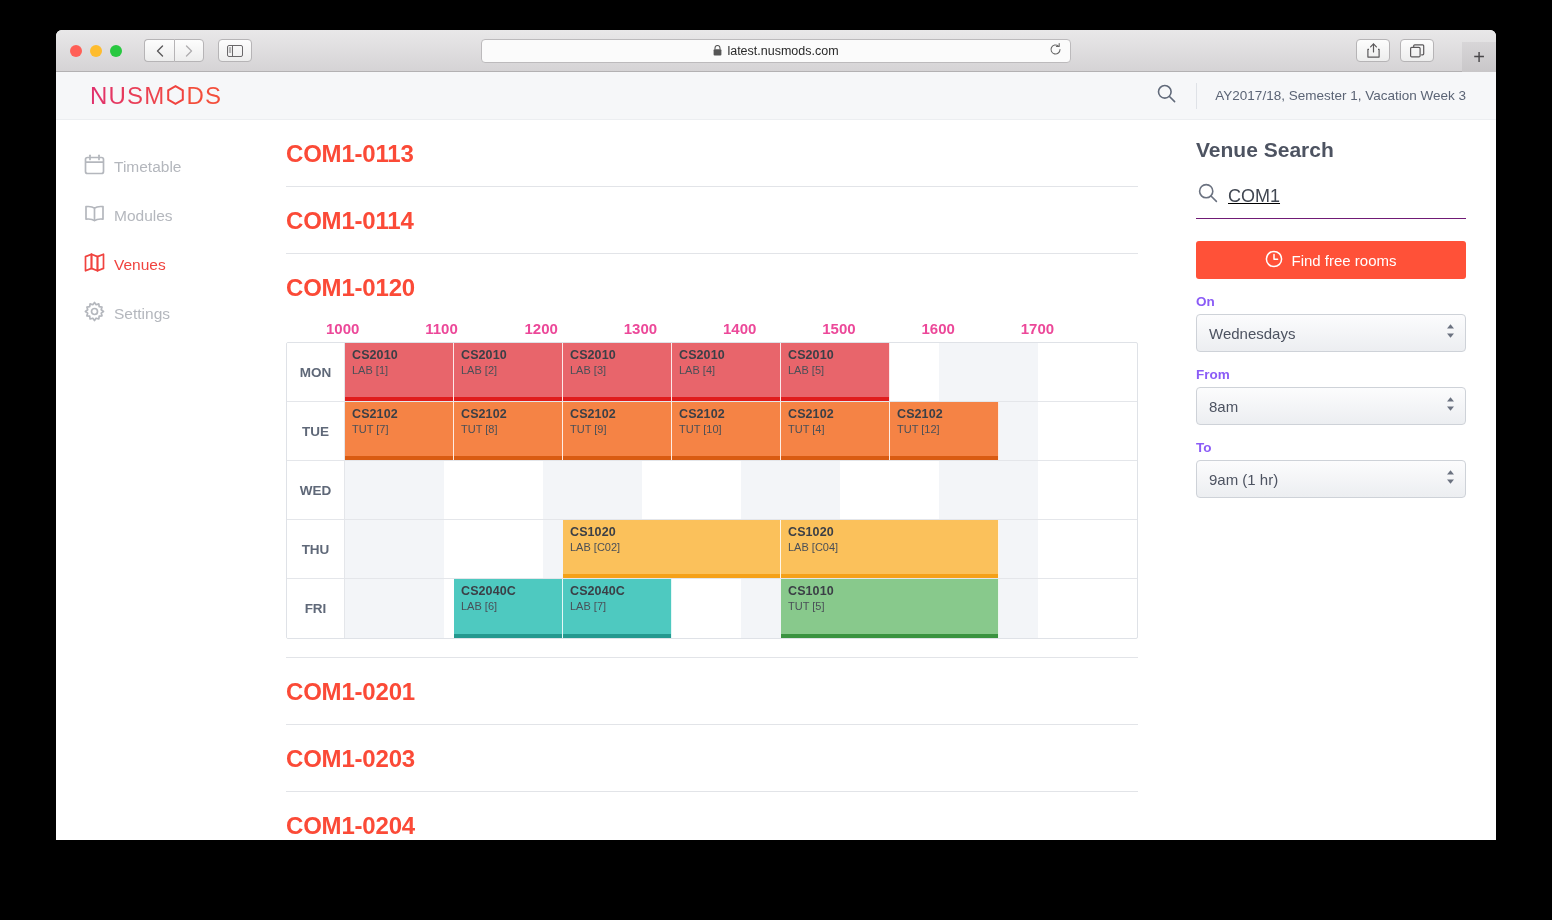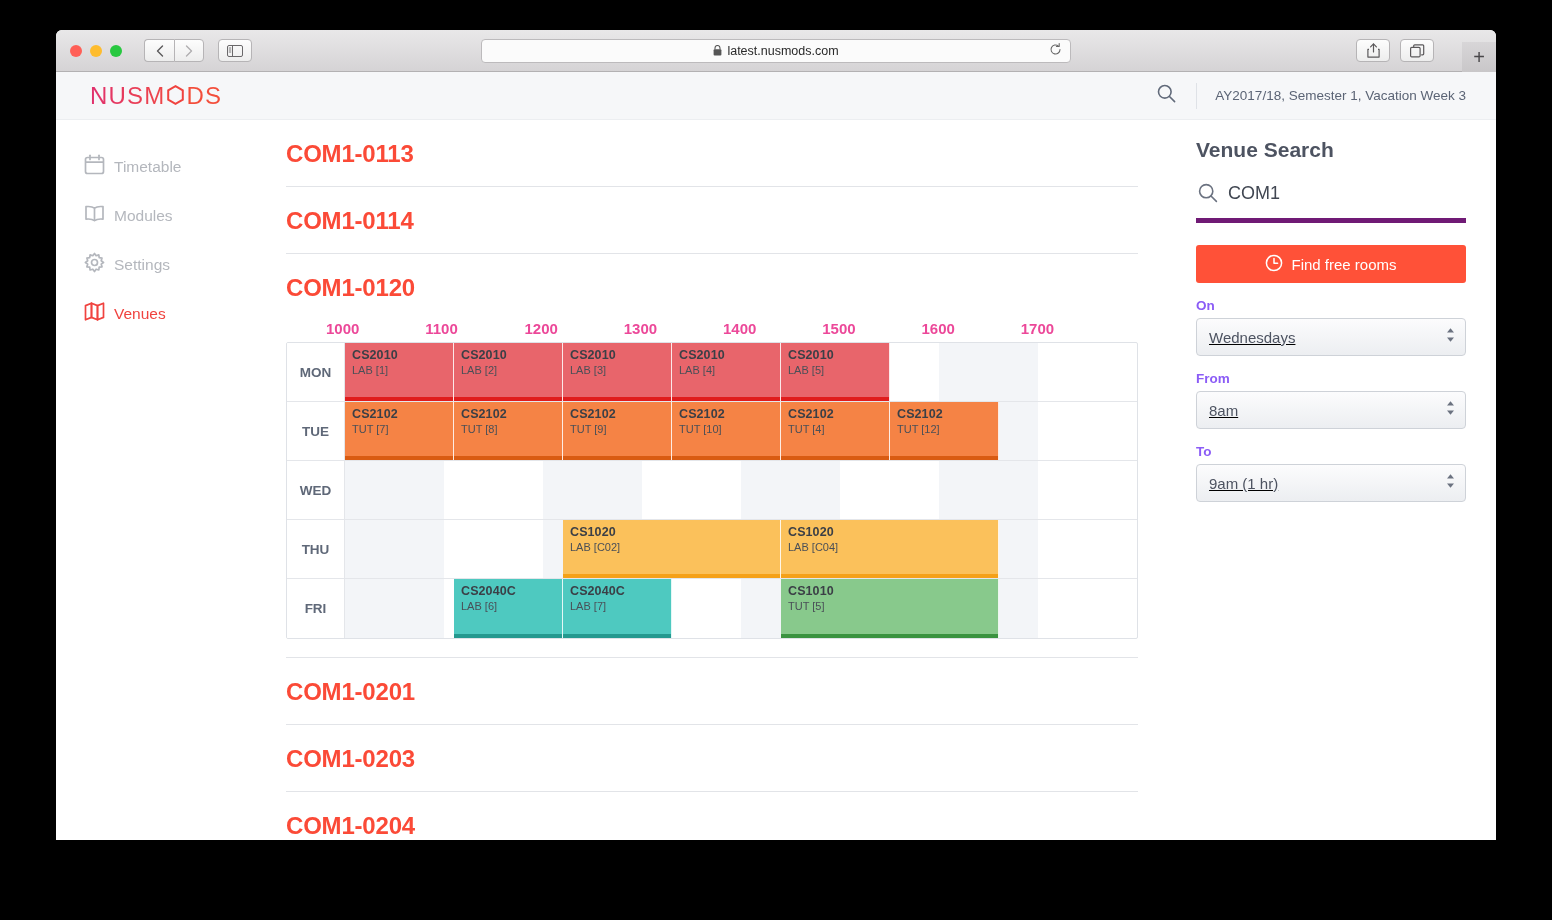--- a/index.html
+++ b/index.html
@@ -179,44 +179,45 @@
   
   .rightbar {
     width: 330px; flex-shrink: 0;
     padding: 18px 30px 0 30px;
   }
   .rb-title {
     font-size: 21px; font-weight: 700; color: #4d5361;
     margin-bottom: 16px;
   }
   .rb-search {
-    display: flex; align-items: flex-start; gap: 10px;
-    border-bottom: 5px solid #701a75;
+    display: flex; align-items: flex-end; gap: 10px;
+    border-bottom: 1px solid #701a75;
     padding: 5px 0 11px 2px;
+    text-decoration: underline;
   }
   .rb-search input {
     border: none; outline: none;
     font-size: 18px; color: #414752;
     font-family: "Liberation Sans", sans-serif;
     background: transparent; width: 100%;
   }
   .findbtn {
     margin-top: 22px;
     width: 100%; height: 38px;
     background: #ff5138; border: none; border-radius: 3px;
     color: #fff; font-size: 15px;
     font-family: "Liberation Sans", sans-serif;
     display: flex; align-items: center; justify-content: center; gap: 8px;
     cursor: pointer;
   }
   .fieldlabel {
     margin-top: 15px; margin-bottom: 5px;
     font-size: 13.5px; font-weight: 700; color: #8b5cf6;
   }
-  .selwrap { position: relative; text-decoration: underline; }
+  .selwrap { position: relative; }
   .sel {
     width: 100%; height: 38px;
     background: linear-gradient(#fcfcfd, #eceef1);
     border: 1px solid #ced2d8; border-radius: 4px;
     padding: 0 30px 0 12px;
     font-size: 15px; color: #4d5361;
     font-family: "Liberation Sans", sans-serif;
     appearance: none; -webkit-appearance: none;
     display: flex; align-items: center;
   }
@@ -337,38 +338,38 @@
         </div>
         <div class="navitem">
           <span>
             <svg width="21" height="21" viewBox="0 0 21 21">
                   <path d="M10.5 5.2C8.6 3.6 6 3.2 2 3.6v12.5c4-0.4 6.6 0 8.5 1.6 1.9-1.6 4.5-2 8.5-1.6V3.6c-4-0.4-6.6 0-8.5 1.6z" stroke="#b4b7bd" stroke-width="1.7" fill="none" stroke-linejoin="round"></path>
                   <line x1="10.5" y1="5.2" x2="10.5" y2="17.7" stroke="#b4b7bd" stroke-width="1.7"></line>
                 </svg>
           </span>
           <span>Modules</span>
         </div>
-        <div class="navitem">
-          <span>
-            <svg width="21" height="21" viewBox="0 0 21 21">
-                  <circle cx="10.5" cy="10.5" r="3" stroke="#b4b7bd" stroke-width="1.7" fill="none"></circle>
-                  <path d="M10.5 1.4l1.6 2.3 2.7-0.8 0.4 2.8 2.8 0.4-0.8 2.7 2.3 1.7-2.3 1.6 0.8 2.7-2.8 0.4-0.4 2.8-2.7-0.8-1.6 2.3-1.7-2.3-2.7 0.8-0.4-2.8-2.8-0.4 0.8-2.7-2.3-1.6 2.3-1.7-0.8-2.7 2.8-0.4 0.4-2.8 2.7 0.8z" stroke="#b4b7bd" stroke-width="1.7" fill="none" stroke-linejoin="round"></path>
-                </svg>
-          </span>
-          <span>Settings</span>
-        </div>
         <div class="navitem active">
           <span>
             <svg width="21" height="21" viewBox="0 0 21 21">
                   <path d="M1.5 4.6l6-2.4v14.2l-6 2.4z" stroke="#f0433f" stroke-width="1.7" fill="none" stroke-linejoin="round"></path>
                   <path d="M7.5 2.2l6 2.4v14.2l-6-2.4z" stroke="#f0433f" stroke-width="1.7" fill="none" stroke-linejoin="round"></path>
                   <path d="M13.5 4.6l6-2.4v14.2l-6 2.4z" stroke="#f0433f" stroke-width="1.7" fill="none" stroke-linejoin="round"></path>
                 </svg>
           </span>
           <span>Venues</span>
+        </div>
+        <div class="navitem">
+          <span>
+            <svg width="21" height="21" viewBox="0 0 21 21">
+                  <circle cx="10.5" cy="10.5" r="3" stroke="#b4b7bd" stroke-width="1.7" fill="none"></circle>
+                  <path d="M10.5 1.4l1.6 2.3 2.7-0.8 0.4 2.8 2.8 0.4-0.8 2.7 2.3 1.7-2.3 1.6 0.8 2.7-2.8 0.4-0.4 2.8-2.7-0.8-1.6 2.3-1.7-2.3-2.7 0.8-0.4-2.8-2.8-0.4 0.8-2.7-2.3-1.6 2.3-1.7-0.8-2.7 2.8-0.4 0.4-2.8 2.7 0.8z" stroke="#b4b7bd" stroke-width="1.7" fill="none" stroke-linejoin="round"></path>
+                </svg>
+          </span>
+          <span>Settings</span>
         </div>
       </div>
 
       <div class="center">
 
         <div class="venue-block">
           <div class="venue-title">COM1-0113</div>
         </div>
         <div class="venue-sep"></div>
 

